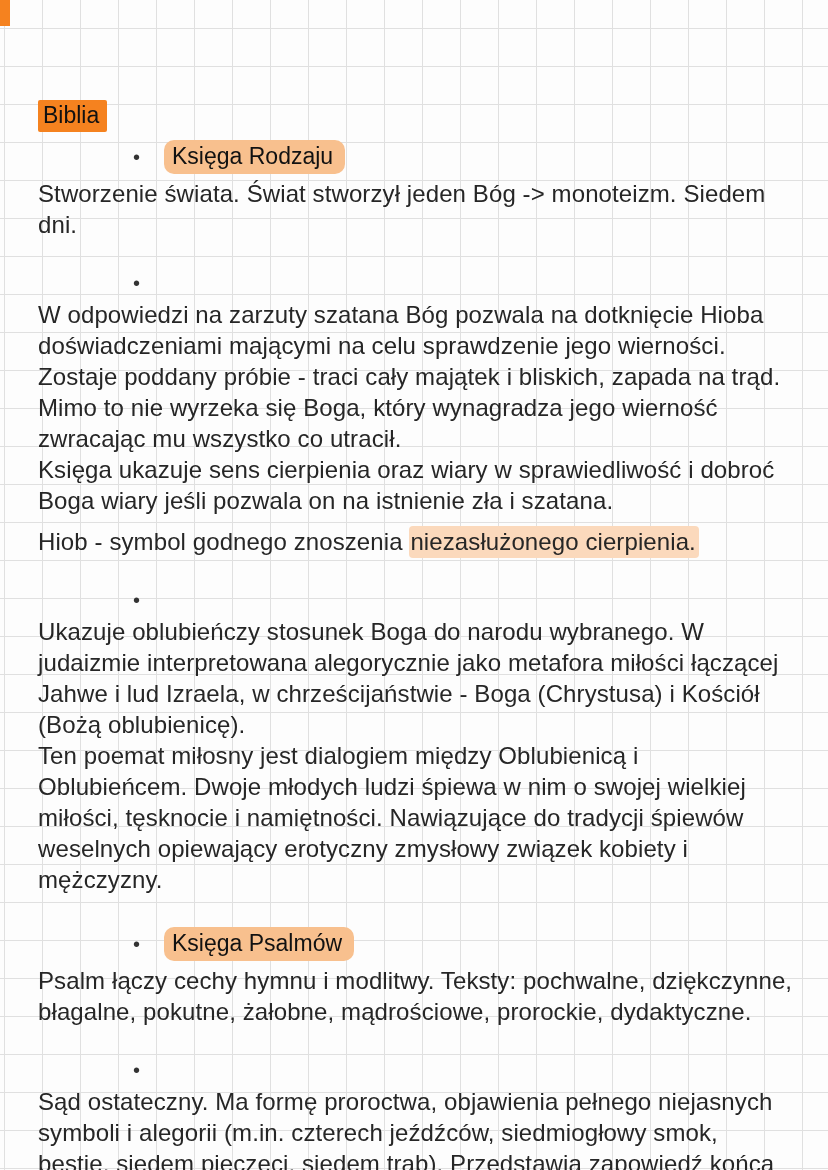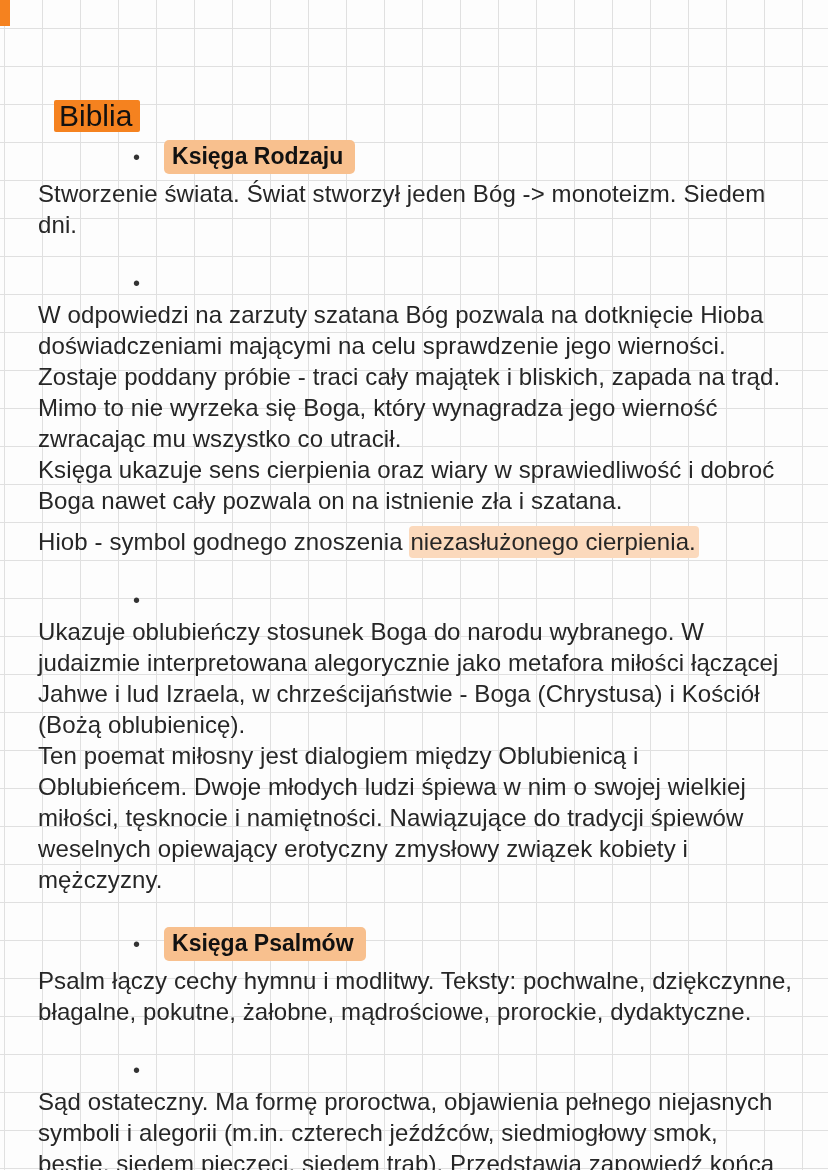--- a/index.html
+++ b/index.html
@@ -29,47 +29,45 @@
   }
   .content {
     position: absolute;
     inset: 0;
     padding: 100px 34px 0 38px;
   }
   .title-highlight {
     display: inline-block;
     background: var(--title-highlight, #F5821F);
     color: #111;
-    font-size: 30px;
+    font-size: 23px;
     line-height: 27px;
     padding: 2px 8px 3px 5px;
     border-radius: 2px;
-    margin-left: 16px;
   }
   .heading-row {
     display: flex;
     align-items: center;
     margin: 32px 0 4px 0;
   }
   #sections .section:first-child .heading-row { margin-top: 8px; }
   .bullet {
     margin-left: 95px;
     margin-right: 24px;
     font-size: 20px;
     color: #333;
   }
   .heading-highlight {
     display: inline-block;
     background: var(--heading-highlight, #F8C08E);
     color: #111;
     font-size: 23px;
     line-height: 27px;
     padding: 3px 12px 4px 8px;
-    border-radius: 5px;
-    font-weight: bold;
+    border-radius: 10px;
   }
   .para {
     font-size: 24px;
     line-height: 31px;
     letter-spacing: 0.1px;
     max-width: 756px;
   }
   .para.gap { margin-top: 10px; }
   .inline-highlight {
     background: var(--inline-highlight, #FBD9BC);
@@ -93,21 +91,21 @@
       <span class="heading-highlight">Księga Rodzaju</span>
     </div>
   <p class="para"><span class="plain">Stworzenie świata. Świat stworzył jeden Bóg -&gt; monoteizm. Siedem dni.</span></p>
         </section>
 
   <section class="section">
     <div class="heading-row">
       <span class="bullet">•</span>
     </div>
   <p class="para"><span class="plain">W odpowiedzi na zarzuty szatana Bóg pozwala na dotknięcie Hioba doświadczeniami mającymi na celu sprawdzenie jego wierności. Zostaje poddany próbie - traci cały majątek i bliskich, zapada na trąd. Mimo to nie wyrzeka się Boga, który wynagradza jego wierność zwracając mu wszystko co utracił.</span></p>
-          <p class="para"><span class="plain">Księga ukazuje sens cierpienia oraz wiary w sprawiedliwość i dobroć Boga nawet cały pozwala on na istnienie zła i szatana.</span></p>
+          <p class="para"><span class="plain">Księga ukazuje sens cierpienia oraz wiary w sprawiedliwość i dobroć Boga wiary jeśli pozwala on na istnienie zła i szatana.</span></p>
           <p class="para gap"><span class="plain">Hiob - symbol godnego znoszenia </span><span class="inline-highlight">niezasłużonego cierpienia.</span></p>
         </section>
 
   <section class="section">
     <div class="heading-row">
       <span class="bullet">•</span>
     </div>
   <p class="para"><span class="plain">Ukazuje oblubieńczy stosunek Boga do narodu wybranego. W judaizmie interpretowana alegorycznie jako metafora miłości łączącej Jahwe i lud Izraela, w chrześcijaństwie - Boga (Chrystusa) i Kościół (Bożą oblubienicę).</span></p>
           <p class="para"><span class="plain">Ten poemat miłosny jest dialogiem między Oblubienicą i Oblubieńcem. Dwoje młodych ludzi śpiewa w nim o swojej wielkiej miłości, tęsknocie i namiętności. Nawiązujące do tradycji śpiewów weselnych opiewający erotyczny zmysłowy związek kobiety i mężczyzny.</span></p>
         </section>

